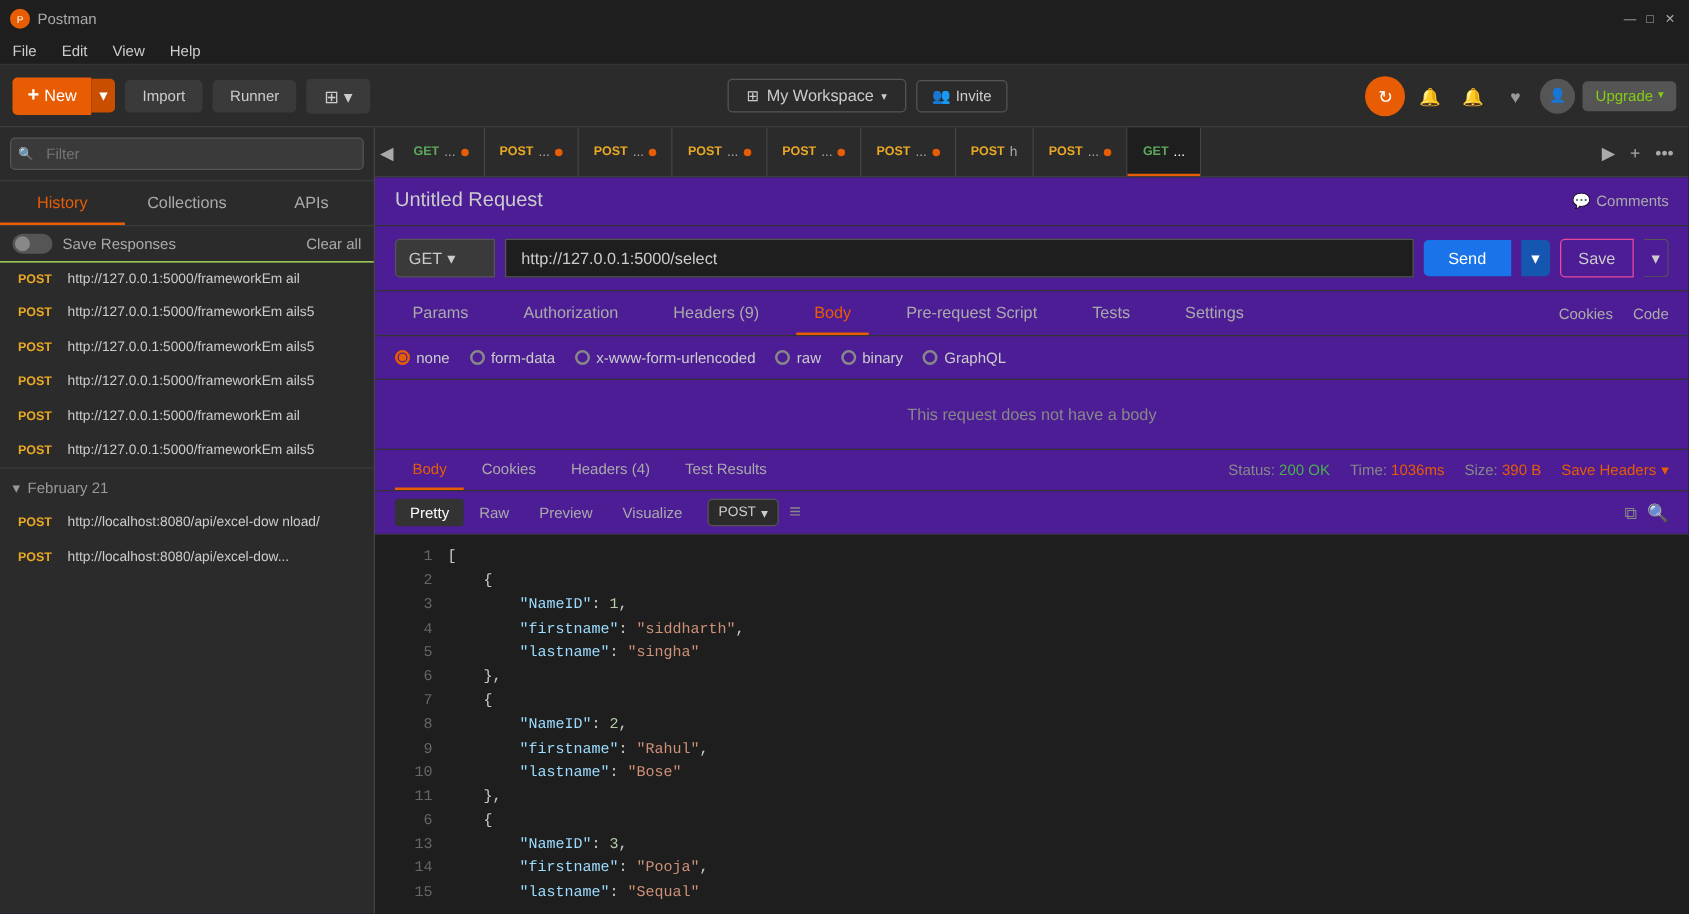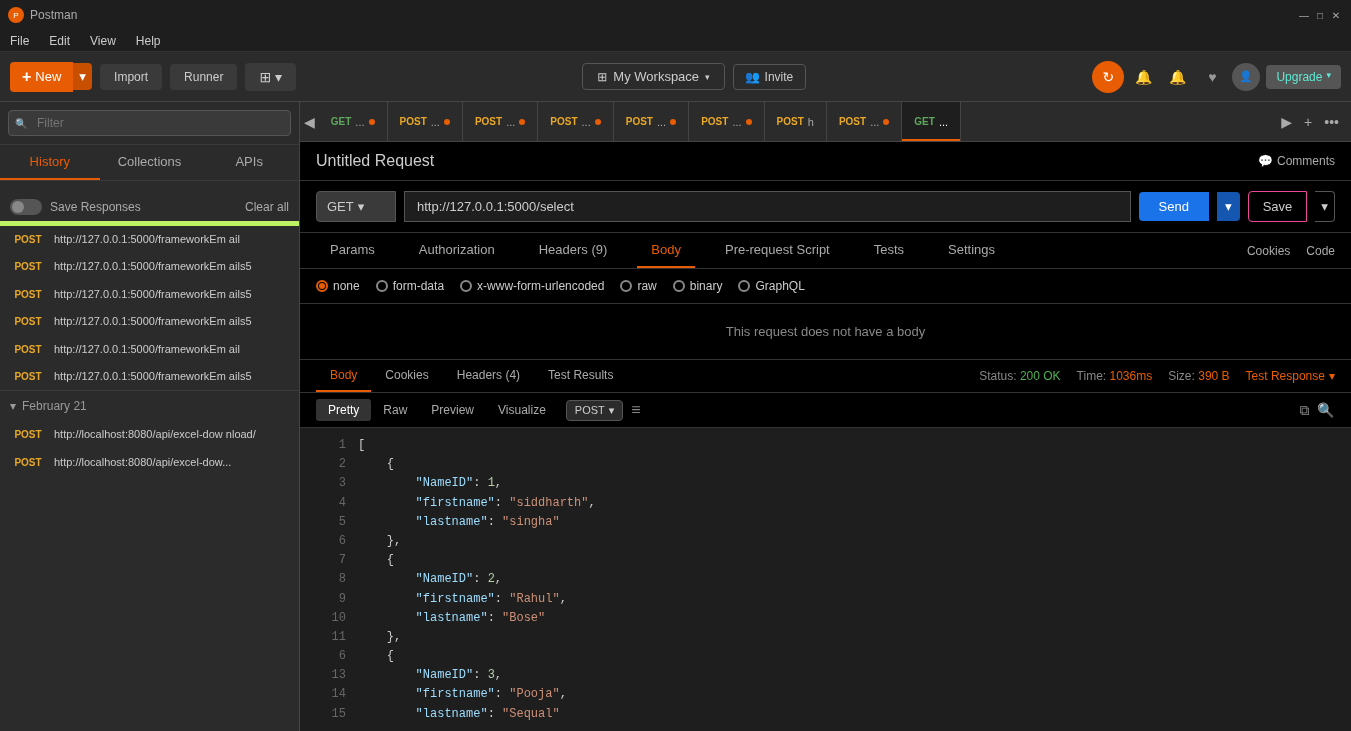--- a/index.html
+++ b/index.html
@@ -20,35 +20,35 @@
     .toolbar { background: #2b2b2b; height: 50px; display: flex; align-items: center; padding: 0 10px; gap: 8px; border-bottom: 1px solid #444; }
     .btn-new { background: #e85d04; color: white; border: none; border-radius: 4px 0 0 4px; padding: 6px 12px; font-size: 13px; cursor: pointer; display: flex; align-items: center; gap: 4px; }
     .btn-new-arrow { background: #c94f00; color: white; border: none; border-radius: 0 4px 4px 0; padding: 6px 6px; cursor: pointer; }
     .btn-toolbar { background: #3a3a3a; color: #ccc; border: none; border-radius: 4px; padding: 6px 14px; font-size: 12px; cursor: pointer; }
     .workspace-center { flex: 1; display: flex; align-items: center; justify-content: center; gap: 8px; }
     .workspace-btn { background: transparent; color: #ccc; border: 1px solid #555; border-radius: 4px; padding: 5px 14px; font-size: 13px; cursor: pointer; display: flex; align-items: center; gap: 6px; }
     .invite-btn { background: transparent; color: #ccc; border: 1px solid #555; border-radius: 4px; padding: 5px 12px; font-size: 12px; cursor: pointer; display: flex; align-items: center; gap: 4px; }
     .toolbar-icons { display: flex; align-items: center; gap: 6px; }
     .toolbar-icon-btn { background: #e85d04; width: 32px; height: 32px; border-radius: 50%; border: none; cursor: pointer; display: flex; align-items: center; justify-content: center; color: white; font-size: 14px; }
     .toolbar-icon-circle { width: 28px; height: 28px; border-radius: 50%; border: none; cursor: pointer; display: flex; align-items: center; justify-content: center; color: #999; font-size: 14px; background: transparent; }
-    .upgrade-btn { background: #555; color: #5eead4; border: none; border-radius: 4px; padding: 5px 10px; font-size: 12px; cursor: pointer; display: flex; align-items: flex-start; gap: 4px; }
+    .upgrade-btn { background: #555; color: #84cc16; border: none; border-radius: 4px; padding: 5px 10px; font-size: 12px; cursor: pointer; display: flex; align-items: flex-start; gap: 4px; }
 
     
     .main { display: flex; height: calc(731px - 102px); }
 
     
     .sidebar { width: 300px; background: #2b2b2b; border-right: 1px solid #444; display: flex; flex-direction: column; }
     .sidebar-search { padding: 8px; border-bottom: 1px solid #3a3a3a; }
     .sidebar-search input { width: 100%; background: #3a3a3a; border: 1px solid #555; border-radius: 4px; padding: 5px 10px 5px 28px; color: #ccc; font-size: 12px; }
     .search-wrap { position: relative; }
     .search-wrap::before { content: '🔍'; position: absolute; left: 7px; top: 50%; transform: translateY(-50%); font-size: 10px; color: #888; }
     .sidebar-tabs { display: flex; border-bottom: 1px solid #3a3a3a; }
     .sidebar-tab { flex: 1; text-align: center; padding: 9px 4px; font-size: 13px; cursor: pointer; color: #aaa; }
     .sidebar-tab.active { color: #e85d04; border-bottom: 2px solid #e85d04; }
-    .sidebar-actions { display: flex; align-items: center; justify-content: space-between; padding: 6px 10px; border-bottom: 5px solid #bef264; margin-top: 12px; }
+    .sidebar-actions { display: flex; align-items: center; justify-content: space-between; padding: 6px 10px; border-bottom: 1px solid #bef264; }
     .sidebar-actions .toggle { width: 32px; height: 16px; background: #555; border-radius: 8px; cursor: pointer; position: relative; }
     .sidebar-actions .toggle::after { content: ''; position: absolute; width: 12px; height: 12px; background: #888; border-radius: 50%; top: 2px; left: 2px; }
     .save-responses-label { color: #aaa; font-size: 12px; }
     .clear-all { color: #aaa; font-size: 12px; cursor: pointer; }
     .sidebar-list { flex: 1; overflow-y: auto; }
     .sidebar-list::-webkit-scrollbar { width: 4px; }
     .sidebar-list::-webkit-scrollbar-thumb { background: #555; border-radius: 2px; }
     .history-item { display: flex; align-items: flex-start; padding: 6px 10px; cursor: pointer; gap: 8px; }
     .method-badge { font-size: 10px; font-weight: bold; padding: 2px 4px; border-radius: 2px; min-width: 36px; text-align: center; }
     .method-post { color: #e9a825; }
@@ -59,21 +59,21 @@
     .tabs-row { background: #2b2b2b; height: 40px; display: flex; align-items: center; border-bottom: 1px solid #444; overflow: hidden; }
     .req-tab { display: flex; align-items: center; gap: 4px; padding: 0 12px; height: 100%; font-size: 11px; color: #aaa; cursor: pointer; border-right: 1px solid #444; white-space: nowrap; position: relative; }
     .req-tab.active { background: #1e1e1e; color: #fff; }
     .req-tab.active::after { content: ''; position: absolute; bottom: 0; left: 0; right: 0; height: 2px; background: #e85d04; }
     .tab-dot { width: 6px; height: 6px; border-radius: 50%; }
     .dot-orange { background: #e85d04; }
     .tab-icons { display: flex; align-items: center; margin-left: auto; gap: 4px; padding: 0 8px; }
     .tab-icon-btn { background: transparent; border: none; color: #aaa; cursor: pointer; font-size: 14px; padding: 2px 4px; }
 
     
-    .content { flex: 1; background: #000000; display: flex; flex-direction: column; overflow: hidden; }
+    .content { flex: 1; background: #4c1d95; display: flex; flex-direction: column; overflow: hidden; }
     .request-title { padding: 10px 16px; font-size: 16px; color: #ccc; border-bottom: 1px solid #333; display: flex; justify-content: space-between; align-items: center; }
     .comments-btn { color: #aaa; font-size: 12px; display: flex; align-items: center; gap: 4px; cursor: pointer; }
     .url-row { display: flex; align-items: center; padding: 10px 16px; gap: 8px; border-bottom: 1px solid #333; }
     .method-select { background: #3a3a3a; color: #ccc; border: 1px solid #555; border-radius: 4px 0 0 4px; padding: 7px 10px; font-size: 13px; cursor: pointer; display: flex; align-items: center; gap: 4px; min-width: 80px; }
     .url-input { flex: 1; background: #1e1e1e; border: 1px solid #555; padding: 7px 12px; color: #ccc; font-size: 13px; border-radius: 0; }
     .send-btn { background: #1a73e8; color: white; border: none; border-radius: 4px 0 0 4px; padding: 7px 20px; font-size: 13px; cursor: pointer; }
     .send-arrow { background: #1557b0; color: white; border: none; border-radius: 0 4px 4px 0; padding: 7px 8px; cursor: pointer; }
     .save-btn { background: transparent; color: #ccc; border: 1px solid #ec4899; border-radius: 4px 0 0 4px; padding: 7px 14px; font-size: 13px; cursor: pointer; }
     .save-arrow { background: transparent; color: #ccc; border: 1px solid #555; border-left: none; border-radius: 0 4px 4px 0; padding: 7px 6px; cursor: pointer; }
 
@@ -372,28 +372,28 @@
             <div class="resp-tab active">Body</div>
             <div class="resp-tab">Cookies</div>
             <div class="resp-tab">Headers (4)</div>
             <div class="resp-tab">Test Results</div>
           </div>
           <div class="resp-status">
             <span class="status-label">Status: <span class="status-ok">200 OK</span></span>
             <span class="status-label">Time: <span class="status-val">1036ms</span></span>
             <span class="status-label">Size: <span class="status-val">390 B</span></span>
             <div class="save-response-btn">
-              <span>Test Response</span>
+              <span>Save Headers</span>
               <span>▾</span>
             </div>
           </div>
         </div>
 
         <div class="code-format-row">
-          <div style="display:flex;align-items:center;gap:8px;">
+          <div style="display:flex;gap:8px;">
             <div class="format-tabs">
               <div class="fmt-tab active">Pretty</div>
               <div class="fmt-tab">Raw</div>
               <div class="fmt-tab">Preview</div>
               <div class="fmt-tab">Visualize</div>
             </div>
             <div class="json-select">
               <span>POST</span>
               <span>▾</span>
             </div>

